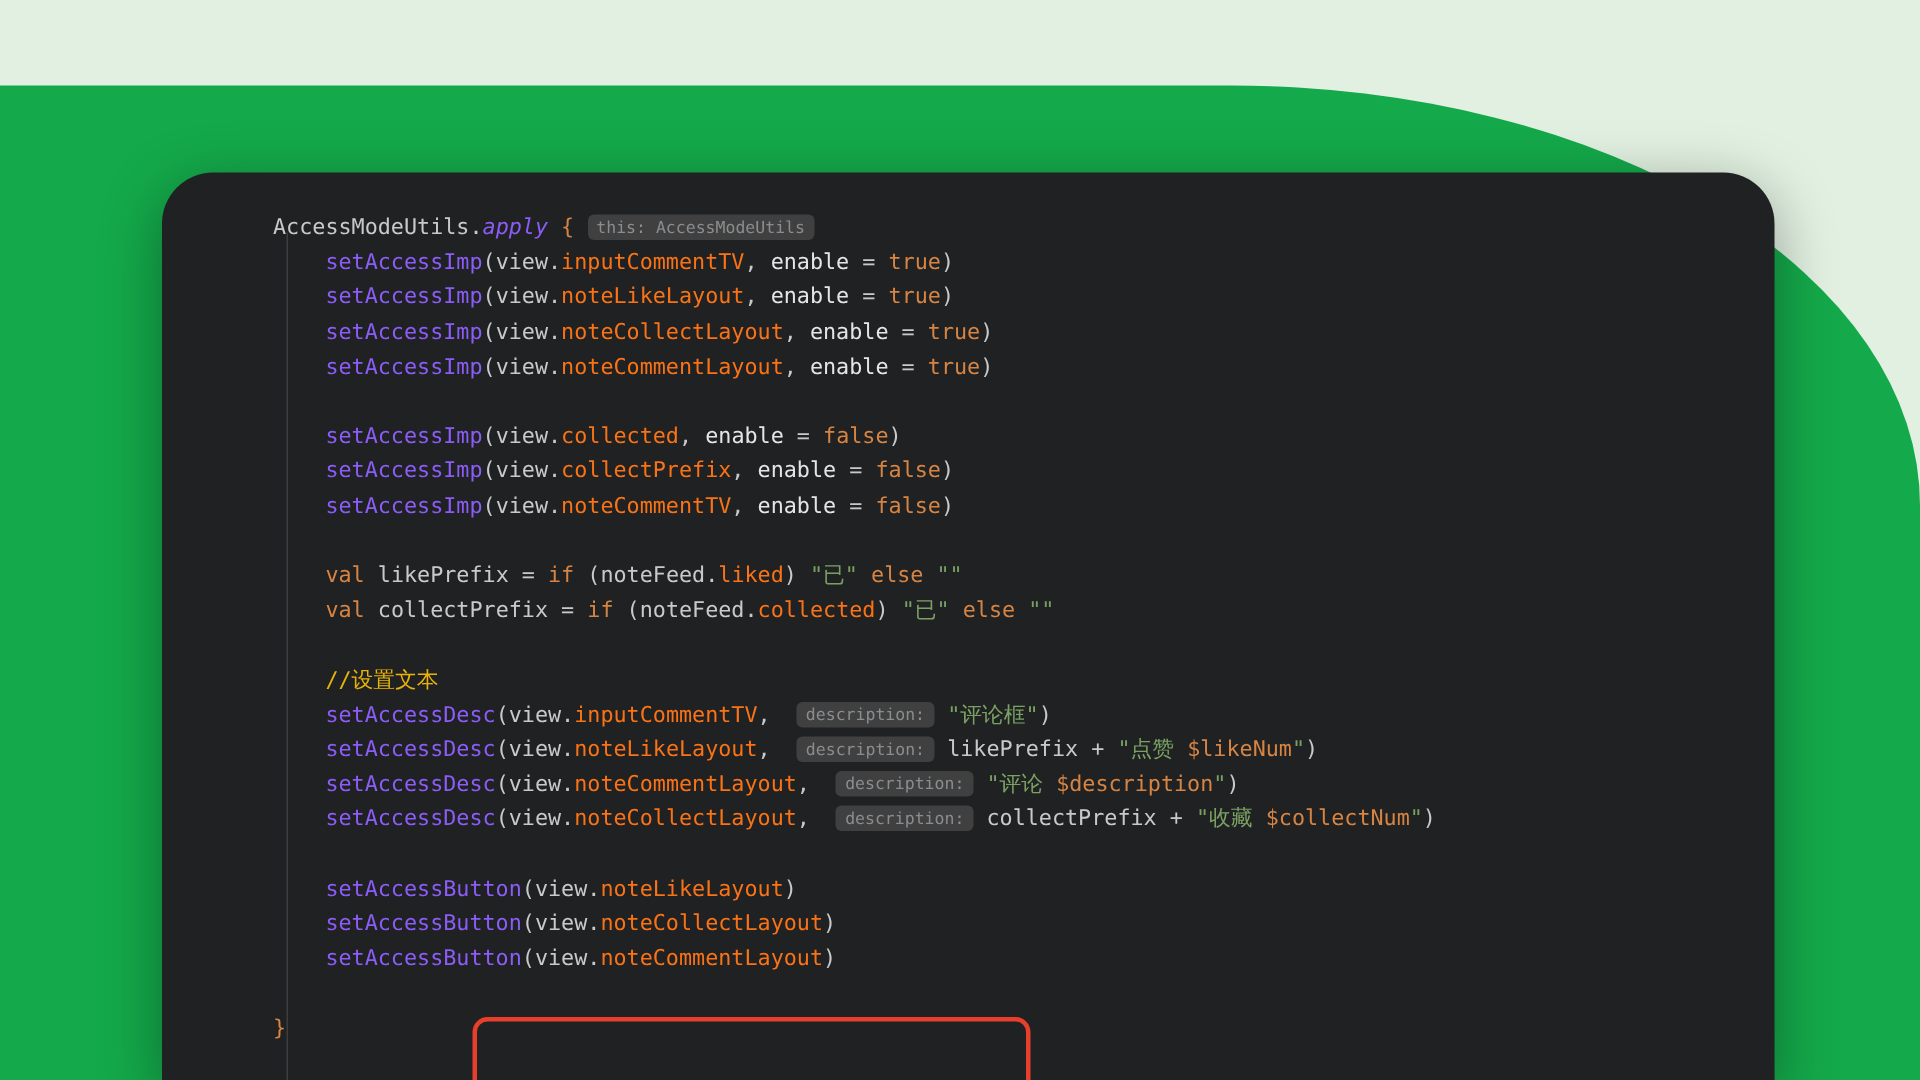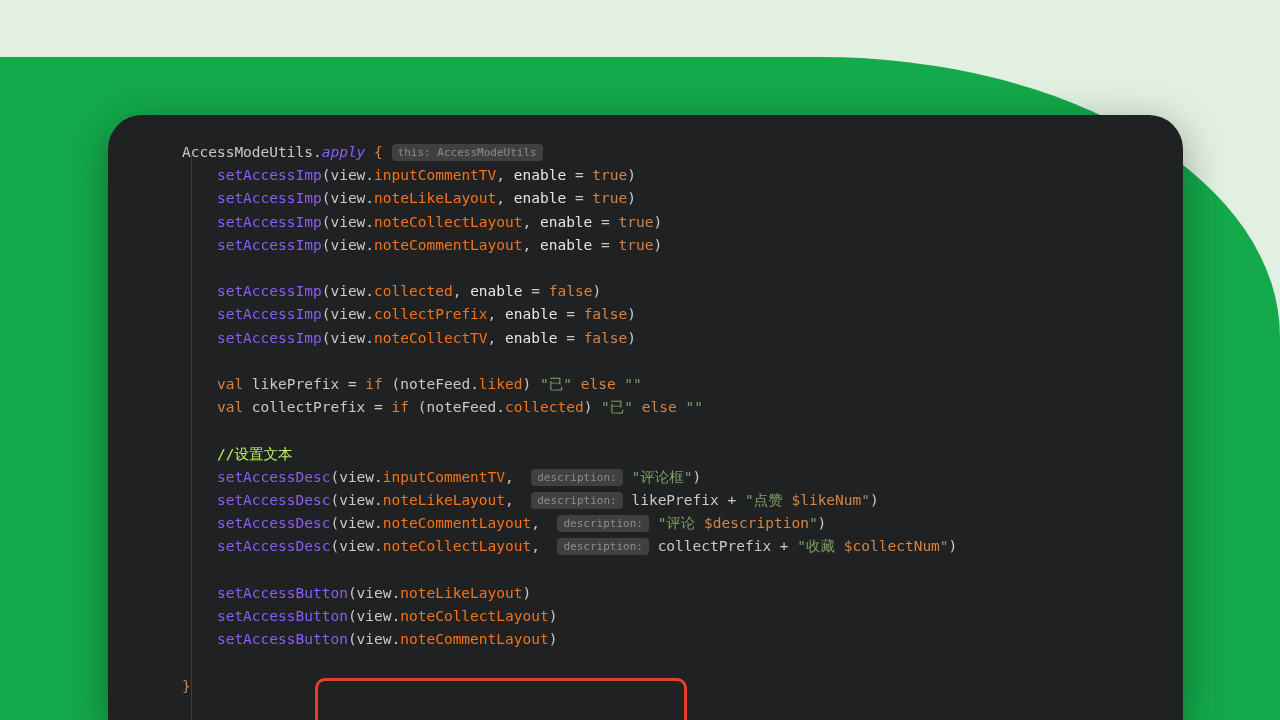--- a/index.html
+++ b/index.html
@@ -50,21 +50,21 @@
     height: 640px;
     background: #3b3e41;
   }
   .t-white  { color: #c8c9cb; }
   .t-yellow { color: #8b5cf6; }
   .t-orange { color: #d68443; }
   .t-italic { font-style: italic; }
   .t-blue   { color: #e5e5e5; }
   .t-purple { color: #f97316; }
   .t-green  { color: #7aa162; }
-  .t-gray   { color: #bef264; }
+  .t-gray   { color: #eab308; }
   .t-underline { }
   .hint-pill {
     display: inline-block;
     background: #404040;
     color: #8a8d90;
     border-radius: 4px;
     padding: 0 6px;
     font-size: 11px;
     line-height: 17px;
     vertical-align: 1px;
@@ -90,21 +90,21 @@
   <div class="indent-guide"></div>
 
   <div class="code-area"><span class="t-white">AccessModeUtils</span><span class="t-white">.</span><span class="t-yellow t-italic">apply</span><span class="t-white"> </span><span class="t-orange">{</span> <span class="hint-pill">this: AccessModeUtils</span>
     <span class="t-yellow">setAccessImp</span><span class="t-white">(</span><span class="t-white">view</span><span class="t-white">.</span><span class="t-purple">inputCommentTV</span><span class="t-white">, </span><span class="t-blue">enable</span><span class="t-white"> = </span><span class="t-orange">true</span><span class="t-white">)</span>
     <span class="t-yellow">setAccessImp</span><span class="t-white">(</span><span class="t-white">view</span><span class="t-white">.</span><span class="t-purple">noteLikeLayout</span><span class="t-white">, </span><span class="t-blue">enable</span><span class="t-white"> = </span><span class="t-orange">true</span><span class="t-white">)</span>
     <span class="t-yellow">setAccessImp</span><span class="t-white">(</span><span class="t-white">view</span><span class="t-white">.</span><span class="t-purple">noteCollectLayout</span><span class="t-white">, </span><span class="t-blue">enable</span><span class="t-white"> = </span><span class="t-orange">true</span><span class="t-white">)</span>
     <span class="t-yellow">setAccessImp</span><span class="t-white">(</span><span class="t-white">view</span><span class="t-white">.</span><span class="t-purple">noteCommentLayout</span><span class="t-white">, </span><span class="t-blue">enable</span><span class="t-white"> = </span><span class="t-orange">true</span><span class="t-white">)</span>
 
     <span class="t-yellow">setAccessImp</span><span class="t-white">(</span><span class="t-white">view</span><span class="t-white">.</span><span class="t-purple">collected</span><span class="t-white">, </span><span class="t-blue">enable</span><span class="t-white"> = </span><span class="t-orange">false</span><span class="t-white">)</span>
     <span class="t-yellow">setAccessImp</span><span class="t-white">(</span><span class="t-white">view</span><span class="t-white">.</span><span class="t-purple">collectPrefix</span><span class="t-white">, </span><span class="t-blue">enable</span><span class="t-white"> = </span><span class="t-orange">false</span><span class="t-white">)</span>
-    <span class="t-yellow">setAccessImp</span><span class="t-white">(</span><span class="t-white">view</span><span class="t-white">.</span><span class="t-purple">noteCollectTV</span><span class="t-white">, </span><span class="t-blue">enable</span><span class="t-white"> = </span><span class="t-orange">false</span><span class="t-white">)</span>
+    <span class="t-yellow">setAccessImp</span><span class="t-white">(</span><span class="t-white">view</span><span class="t-white">.</span><span class="t-purple">noteCommentTV</span><span class="t-white">, </span><span class="t-blue">enable</span><span class="t-white"> = </span><span class="t-orange">false</span><span class="t-white">)</span>
 
     <span class="t-orange">val</span><span class="t-white"> likePrefix = </span><span class="t-orange">if</span><span class="t-white"> </span><span class="t-white">(</span><span class="t-white">noteFeed</span><span class="t-white">.</span><span class="t-purple t-underline">liked</span><span class="t-white">)</span><span class="t-white"> </span><span class="t-green">"已"</span><span class="t-white"> </span><span class="t-orange">else</span><span class="t-white"> </span><span class="t-green">""</span>
     <span class="t-orange">val</span><span class="t-white"> collectPrefix = </span><span class="t-orange">if</span><span class="t-white"> </span><span class="t-white">(</span><span class="t-white">noteFeed</span><span class="t-white">.</span><span class="t-purple t-underline">collected</span><span class="t-white">)</span><span class="t-white"> </span><span class="t-green">"已"</span><span class="t-white"> </span><span class="t-orange">else</span><span class="t-white"> </span><span class="t-green">""</span>
 
     <span class="t-gray">//设置文本</span>
     <span class="t-yellow">setAccessDesc</span><span class="t-white">(</span><span class="t-white">view</span><span class="t-white">.</span><span class="t-purple">inputCommentTV</span><span class="t-white">, </span> <span class="hint-pill">description:</span> <span class="t-green">"评论框"</span><span class="t-white">)</span>
     <span class="t-yellow">setAccessDesc</span><span class="t-white">(</span><span class="t-white">view</span><span class="t-white">.</span><span class="t-purple">noteLikeLayout</span><span class="t-white">, </span> <span class="hint-pill">description:</span> <span class="t-white">likePrefix</span><span class="t-white"> + </span><span class="t-green">"点赞 </span><span class="t-orange">$likeNum</span><span class="t-green">"</span><span class="t-white">)</span>
     <span class="t-yellow">setAccessDesc</span><span class="t-white">(</span><span class="t-white">view</span><span class="t-white">.</span><span class="t-purple">noteCommentLayout</span><span class="t-white">, </span> <span class="hint-pill">description:</span> <span class="t-green">"评论 </span><span class="t-orange">$description</span><span class="t-green">"</span><span class="t-white">)</span>
     <span class="t-yellow">setAccessDesc</span><span class="t-white">(</span><span class="t-white">view</span><span class="t-white">.</span><span class="t-purple">noteCollectLayout</span><span class="t-white">, </span> <span class="hint-pill">description:</span> <span class="t-white">collectPrefix</span><span class="t-white"> + </span><span class="t-green">"收藏 </span><span class="t-orange">$collectNum</span><span class="t-green">"</span><span class="t-white">)</span>
 

